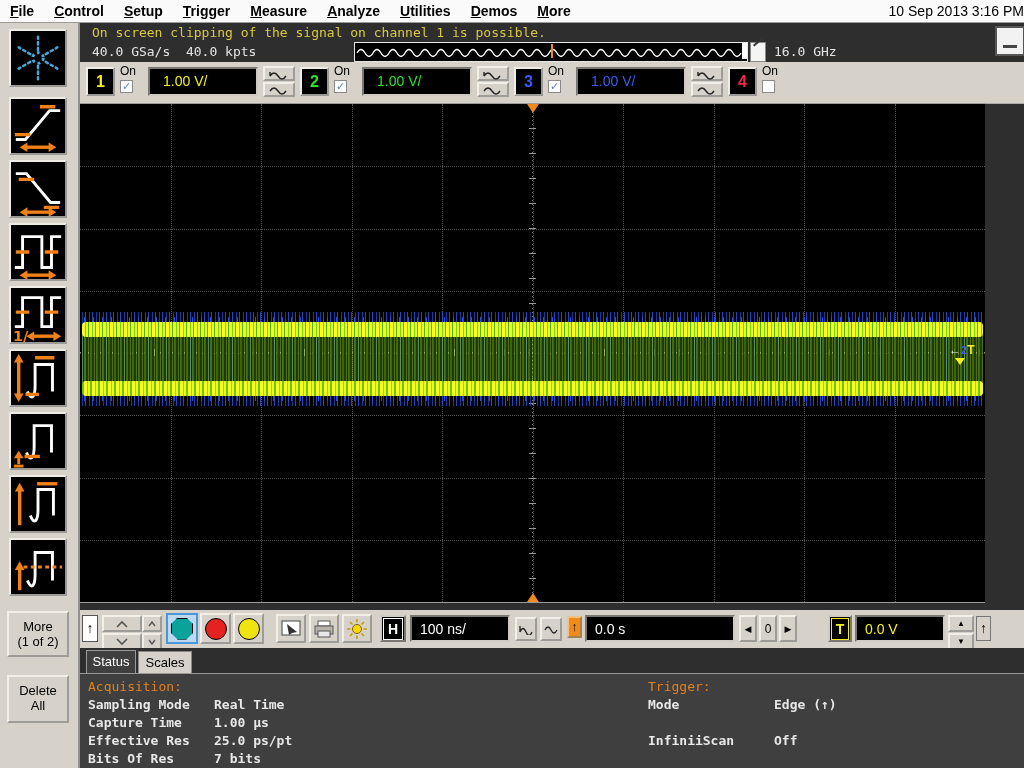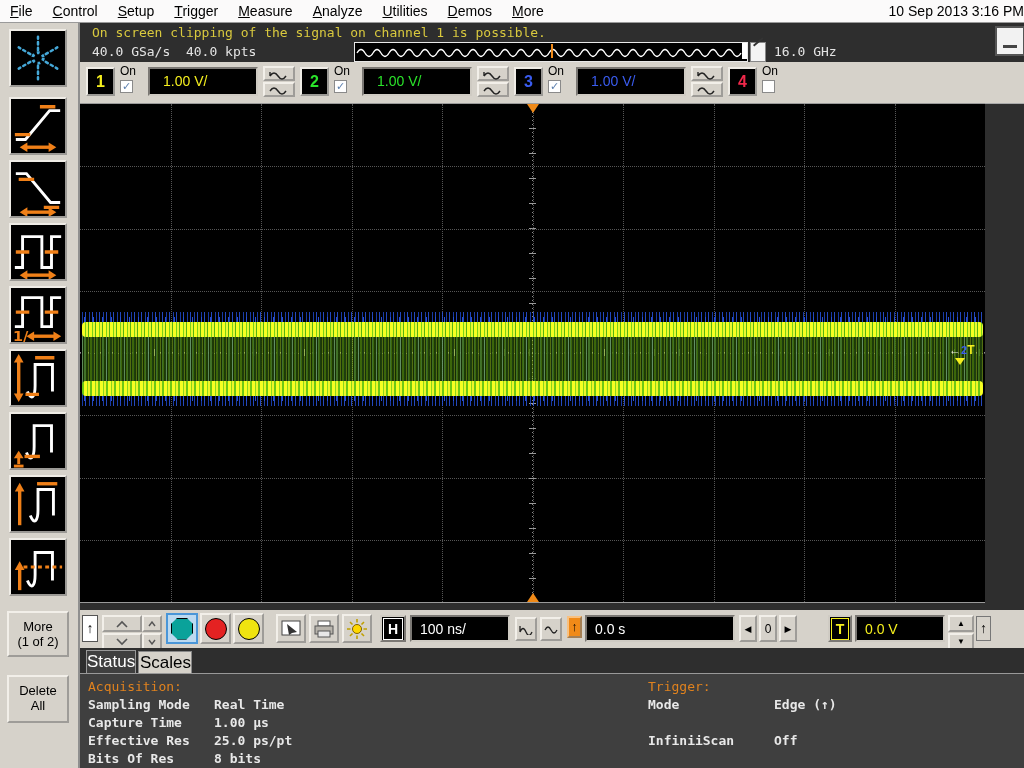--- a/index.html
+++ b/index.html
@@ -3,21 +3,21 @@
 <meta charset="utf-8">
 <style>
   html,body{margin:0;padding:0;}
   #screen{position:relative;width:1024px;height:768px;background:#2e2e2e;overflow:hidden;
           font-family:"Liberation Sans",sans-serif;-webkit-font-smoothing:antialiased;}
   .mono{font-family:"DejaVu Sans Mono","Liberation Mono",monospace;}
 
   
   #menubar{position:absolute;left:0;top:0;width:1024px;height:22px;background:#fbfafa;
            border-bottom:1px solid #9a9a9a;display:flex;align-items:center;font-size:14px;color:#000;}
-  .menu-item{padding:1px 10px;cursor:default;}
+  .menu-item{padding:1px 10px;cursor:default;font-weight:bold;}
   .menu-item::first-letter{text-decoration:underline;}
   #clock{margin-left:auto;padding-right:0;font-size:14px;}
 
   
   #sidebar{position:absolute;left:0;top:23px;width:78px;height:745px;background:#d6d2ca;
            border-right:2px solid #8f8f8f;}
   .side-btn{position:absolute;left:9px;width:58px;height:58px;background:#000;
             border:2px outset #efece6;box-sizing:border-box;}
   .side-btn svg{width:100%;height:100%;display:block;}
   .side-txt-btn{position:absolute;left:7px;width:62px;background:#d6d2ca;border:2px outset #f2efe9;
@@ -106,21 +106,21 @@
   .shape-cir{width:20px;height:20px;border-radius:50%;border:1px solid #000;}
   .hbtn{background:#000;border:2px outset #cfcbc3;color:#fff;font-weight:bold;text-align:center;}
   .hbtn .inner{display:block;margin:1px;border:1px solid #fff;font-size:14px;line-height:20px;}
   .tbtn .inner{border-color:#f5ef1e;color:#f5ef1e;}
   .orangebtn{background:#f08a18;border:2px outset #f8c080;color:#000;text-align:center;font-size:13px;line-height:18px;}
   .spin{display:flex;flex-direction:column;}
   .spin .gbtn{position:static;width:22px;height:13px;margin-bottom:1px;font-size:8px;color:#000;}
 
   
   #tabrow{position:absolute;left:80px;top:648px;width:944px;height:25px;background:#2e2e2e;}
-  .tab{position:absolute;top:2px;height:23px;box-sizing:border-box;font-size:17px;text-align:right;}
+  .tab{position:absolute;top:2px;height:23px;box-sizing:border-box;font-size:13px;text-align:center;}
   #tab-status{left:6px;width:50px;background:#3f3f3f;color:#fff;border:1px solid #999;border-bottom:none;line-height:22px;}
   #tab-scales{left:58px;width:54px;background:#d6d2ca;color:#000;border:1px solid #888;border-bottom:none;line-height:21px;top:3px;height:22px;}
   #statuspanel{position:absolute;left:80px;top:673px;width:944px;height:95px;background:#3f3f3f;
                border-top:1px solid #999;font-size:13px;color:#e8e8e8;}
   .sp-col{position:absolute;top:4px;}
   #sp-acq{left:8px;} #sp-trg{left:568px;}
   .sp-title{color:#e0821e;line-height:18px;}
   .sp-row{line-height:18px;white-space:pre;font-weight:bold;}
   .sp-lab{display:inline-block;width:126px;}
 
@@ -448,21 +448,21 @@
     <div class="tab" id="tab-status">Status</div>
     <div class="tab" id="tab-scales">Scales</div>
   </div>
 
   <div id="statuspanel" class="mono">
     <div class="sp-col" id="sp-acq">
       <div class="sp-title">Acquisition:</div>
       <div class="sp-row"><span class="sp-lab">Sampling Mode</span><span>Real Time</span></div>
       <div class="sp-row"><span class="sp-lab">Capture Time</span><span>1.00 µs</span></div>
       <div class="sp-row"><span class="sp-lab">Effective Res</span><span>25.0 ps/pt</span></div>
-      <div class="sp-row"><span class="sp-lab">Bits Of Res</span><span>8 bits</span></div>
+      <div class="sp-row"><span class="sp-lab">Bits Of Res</span><span>7 bits</span></div>
     </div>
     <div class="sp-col" id="sp-trg">
       <div class="sp-title">Trigger:</div>
       <div class="sp-row"><span class="sp-lab">Mode</span><span>Edge (↑)</span></div>
       <div class="sp-row">&nbsp;</div>
       <div class="sp-row"><span class="sp-lab">InfiniiScan</span><span>Off</span></div>
     </div>
   </div>
 
 </div>

